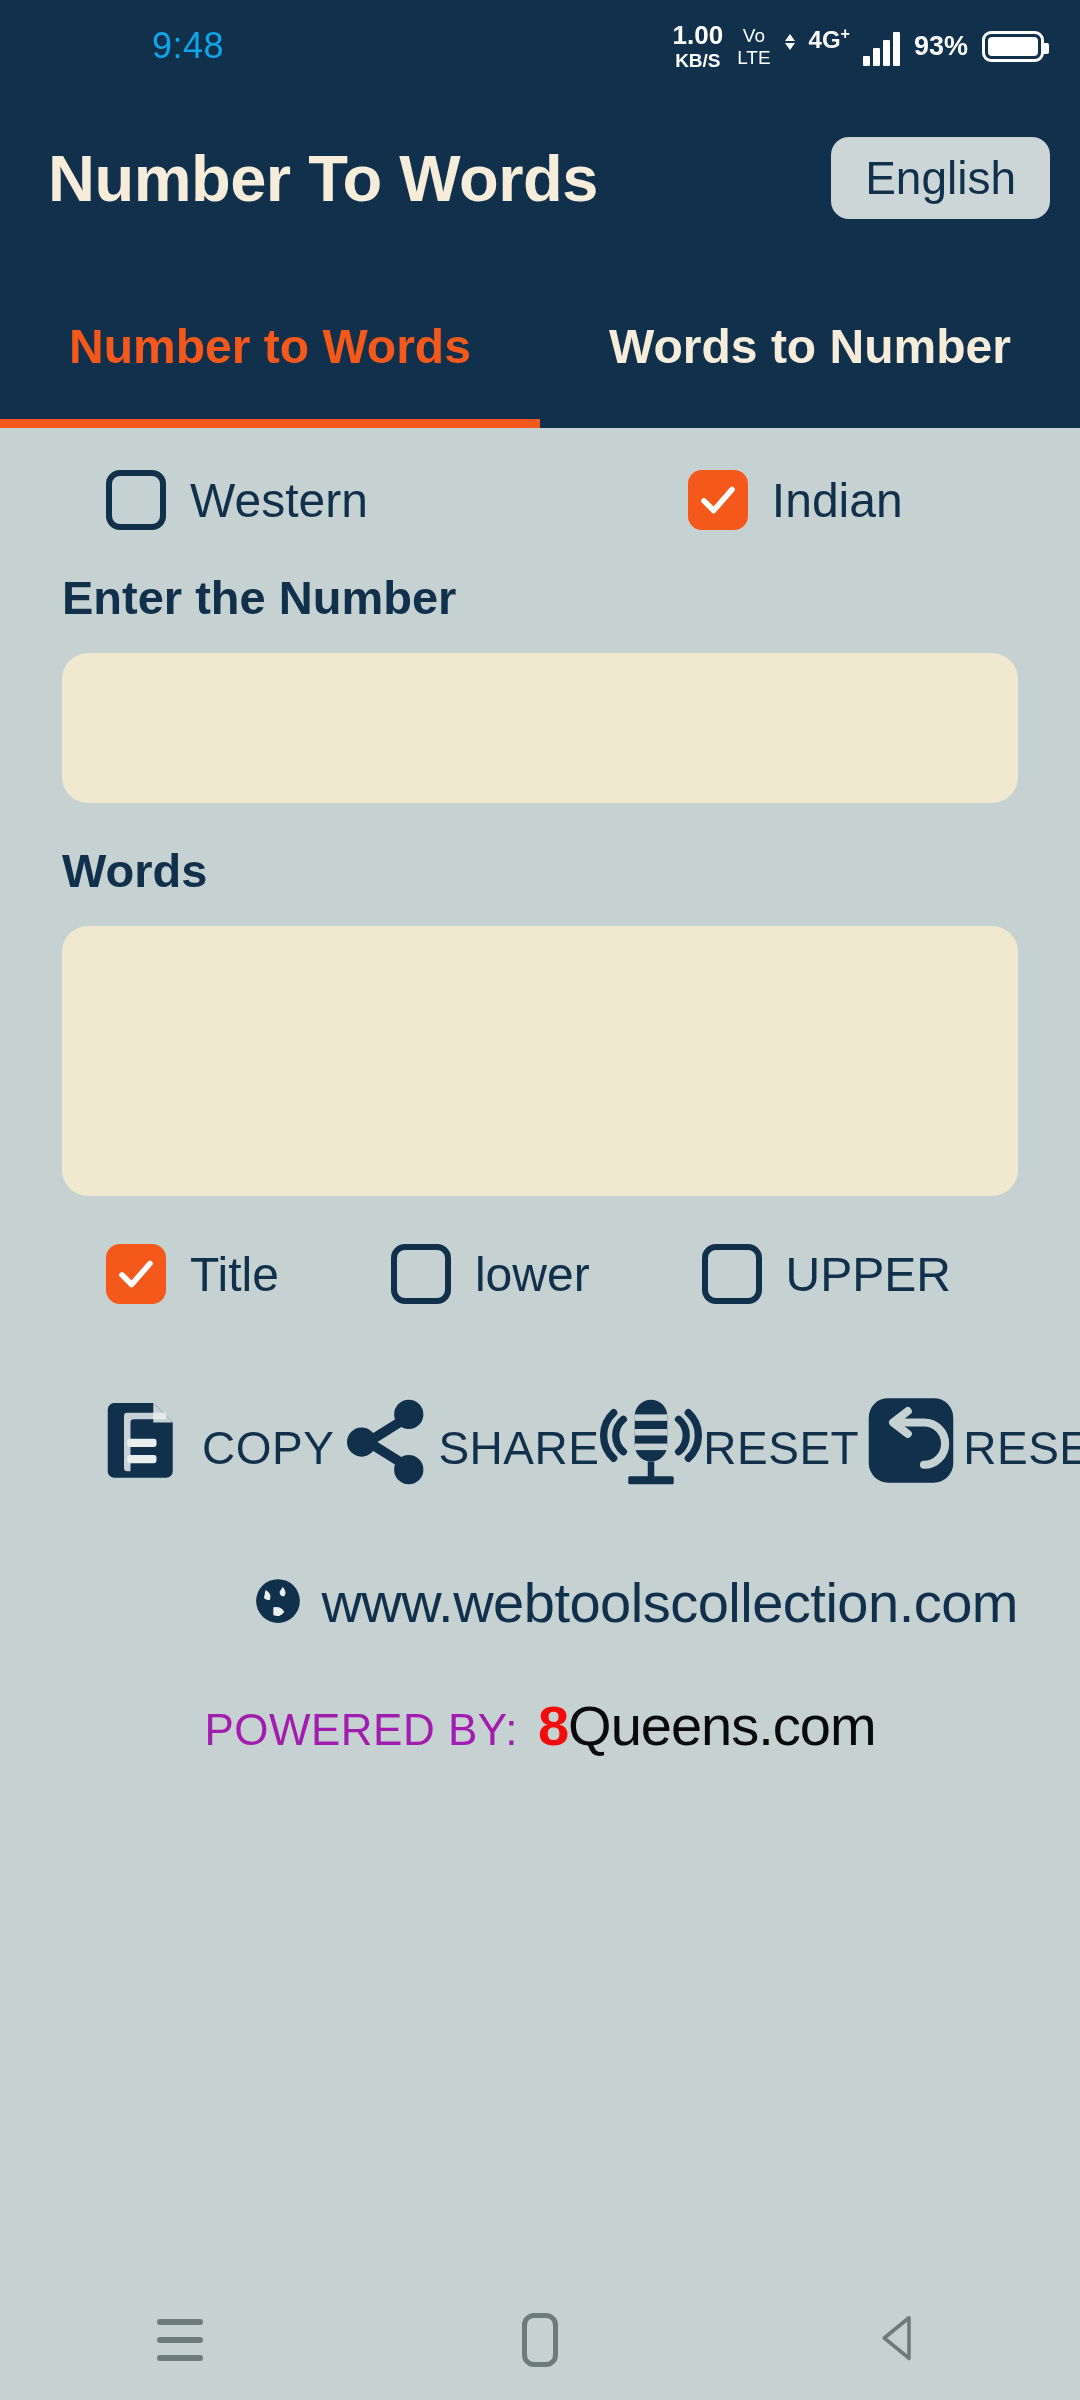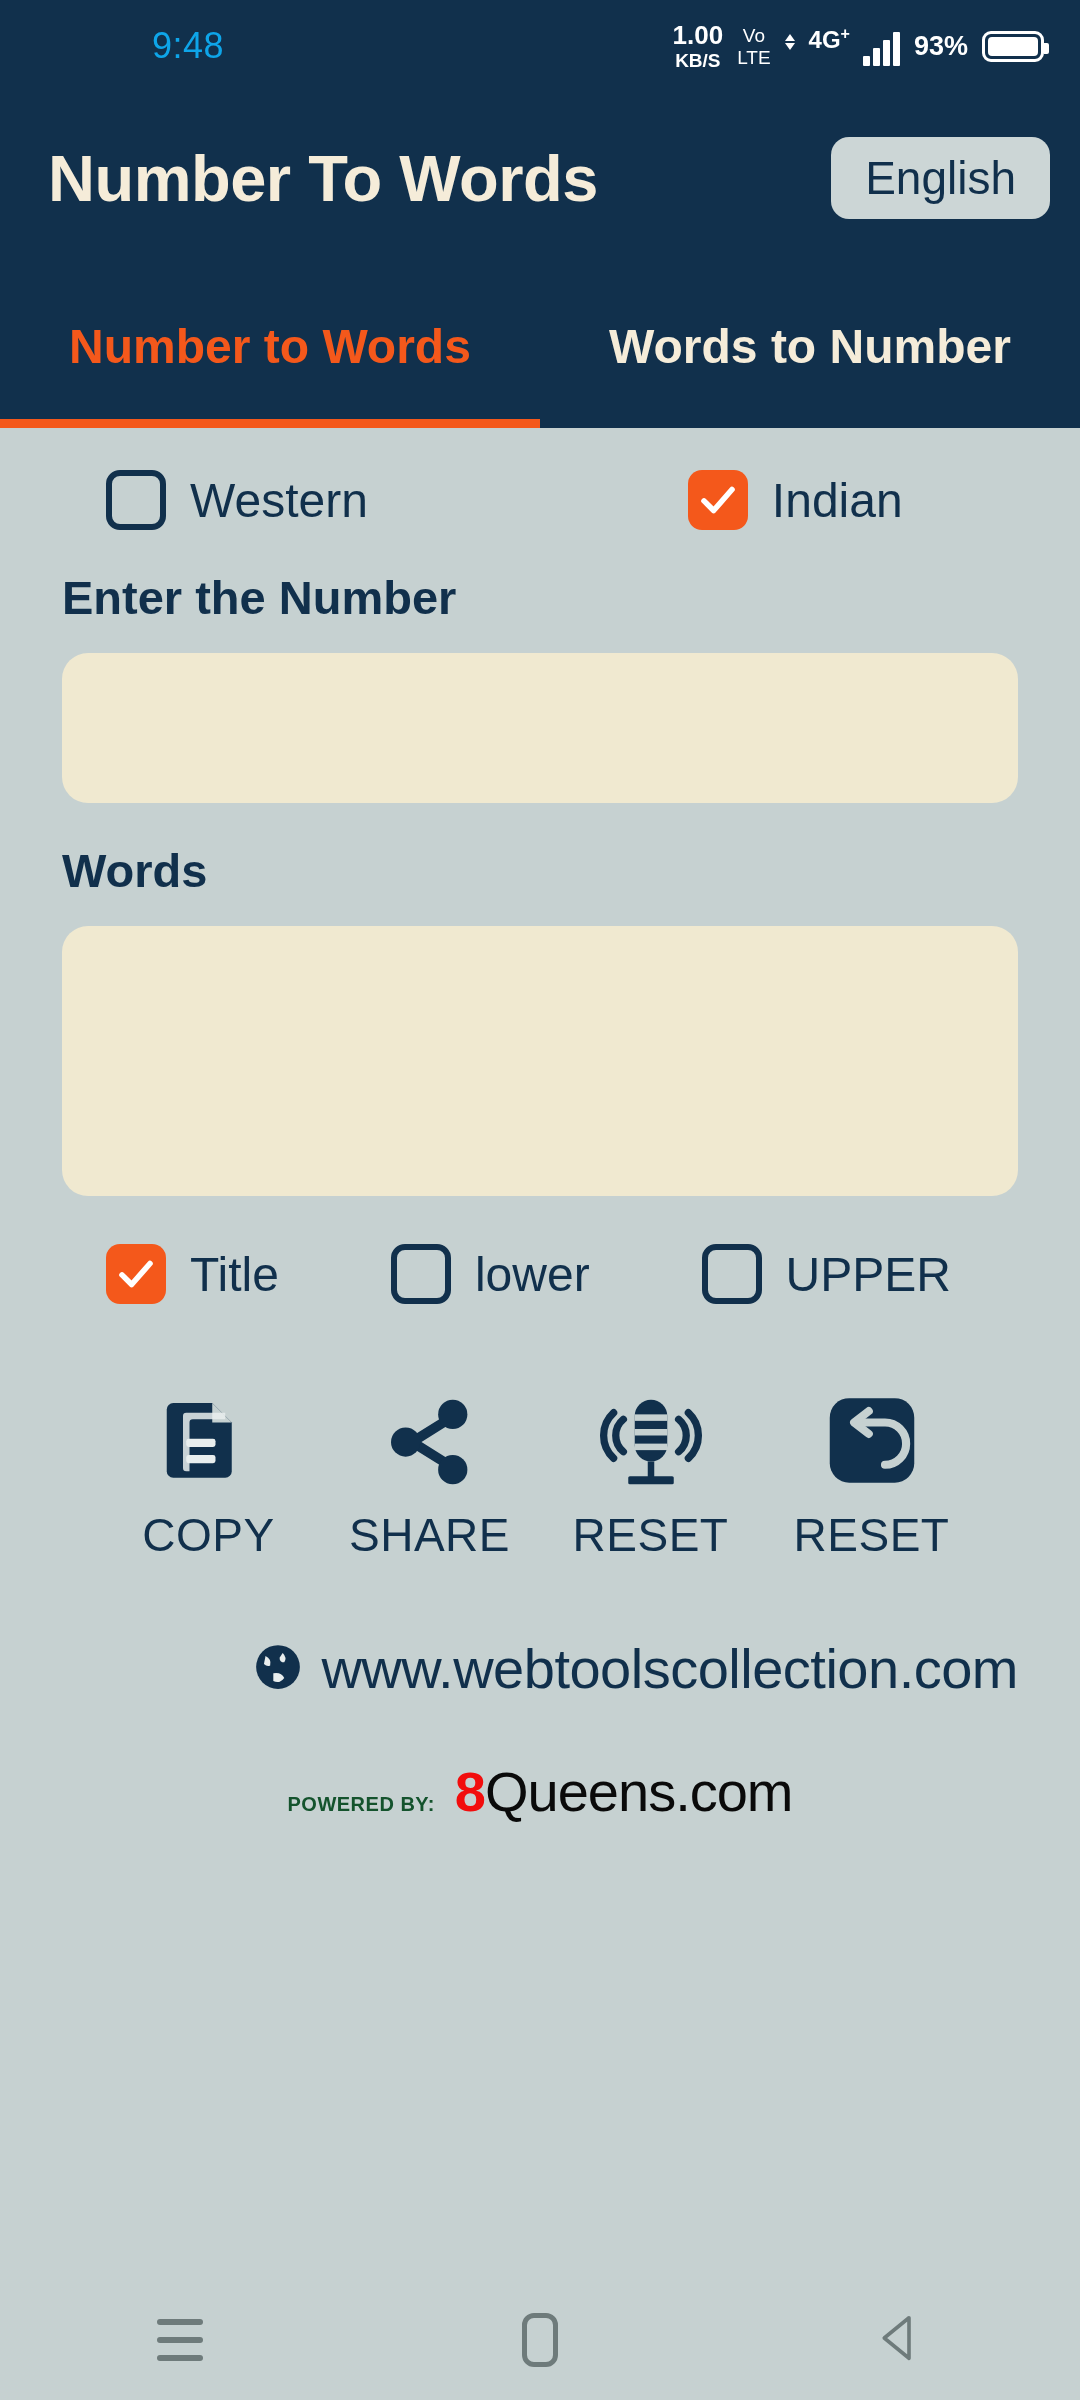--- a/index.html
+++ b/index.html
@@ -173,21 +173,21 @@
   .row-case .chk-item + .chk-item{ margin-left:112px; }
 
   
   .actions{
     display:flex;
     margin-top:84px;
     padding:0 36px;
   }
   .action{
     flex:1;
-    display:flex;flex-direction:column;align-items:center;
+    display:flex;flex-direction:row;align-items:center;
   }
   .action .ico{ height:108px; display:flex;align-items:center;justify-content:center; }
   .action .ico svg{ display:block; }
   .action .lbl{
     margin-top:12px;
     font-size:46px;
     color:#11304c;
     font-weight:400;
     letter-spacing:.5px;
   }
@@ -200,21 +200,21 @@
   }
   .website .txt{
     font-size:56px; color:#11304c; font-weight:400; letter-spacing:-.5px;
   }
   .powered{
     display:flex;align-items:baseline;justify-content:center;
     margin-top:58px;
     gap:20px;
   }
   .powered .by{
-    font-size:20px; color:#14532d; font-weight:700; letter-spacing:.5px;
+    font-size:44px; color:#a21caf; font-weight:400; letter-spacing:.5px;
   }
   .powered .brand{ font-size:56px; font-weight:400; letter-spacing:-1px; }
   .powered .brand .eight{ color:#f20d0d; font-weight:700; }
   .powered .brand .rest{ color:#0a0a0a; }
 
   
   .navbar{
     position:absolute;
     left:0;right:0;bottom:0;
     height:120px;

